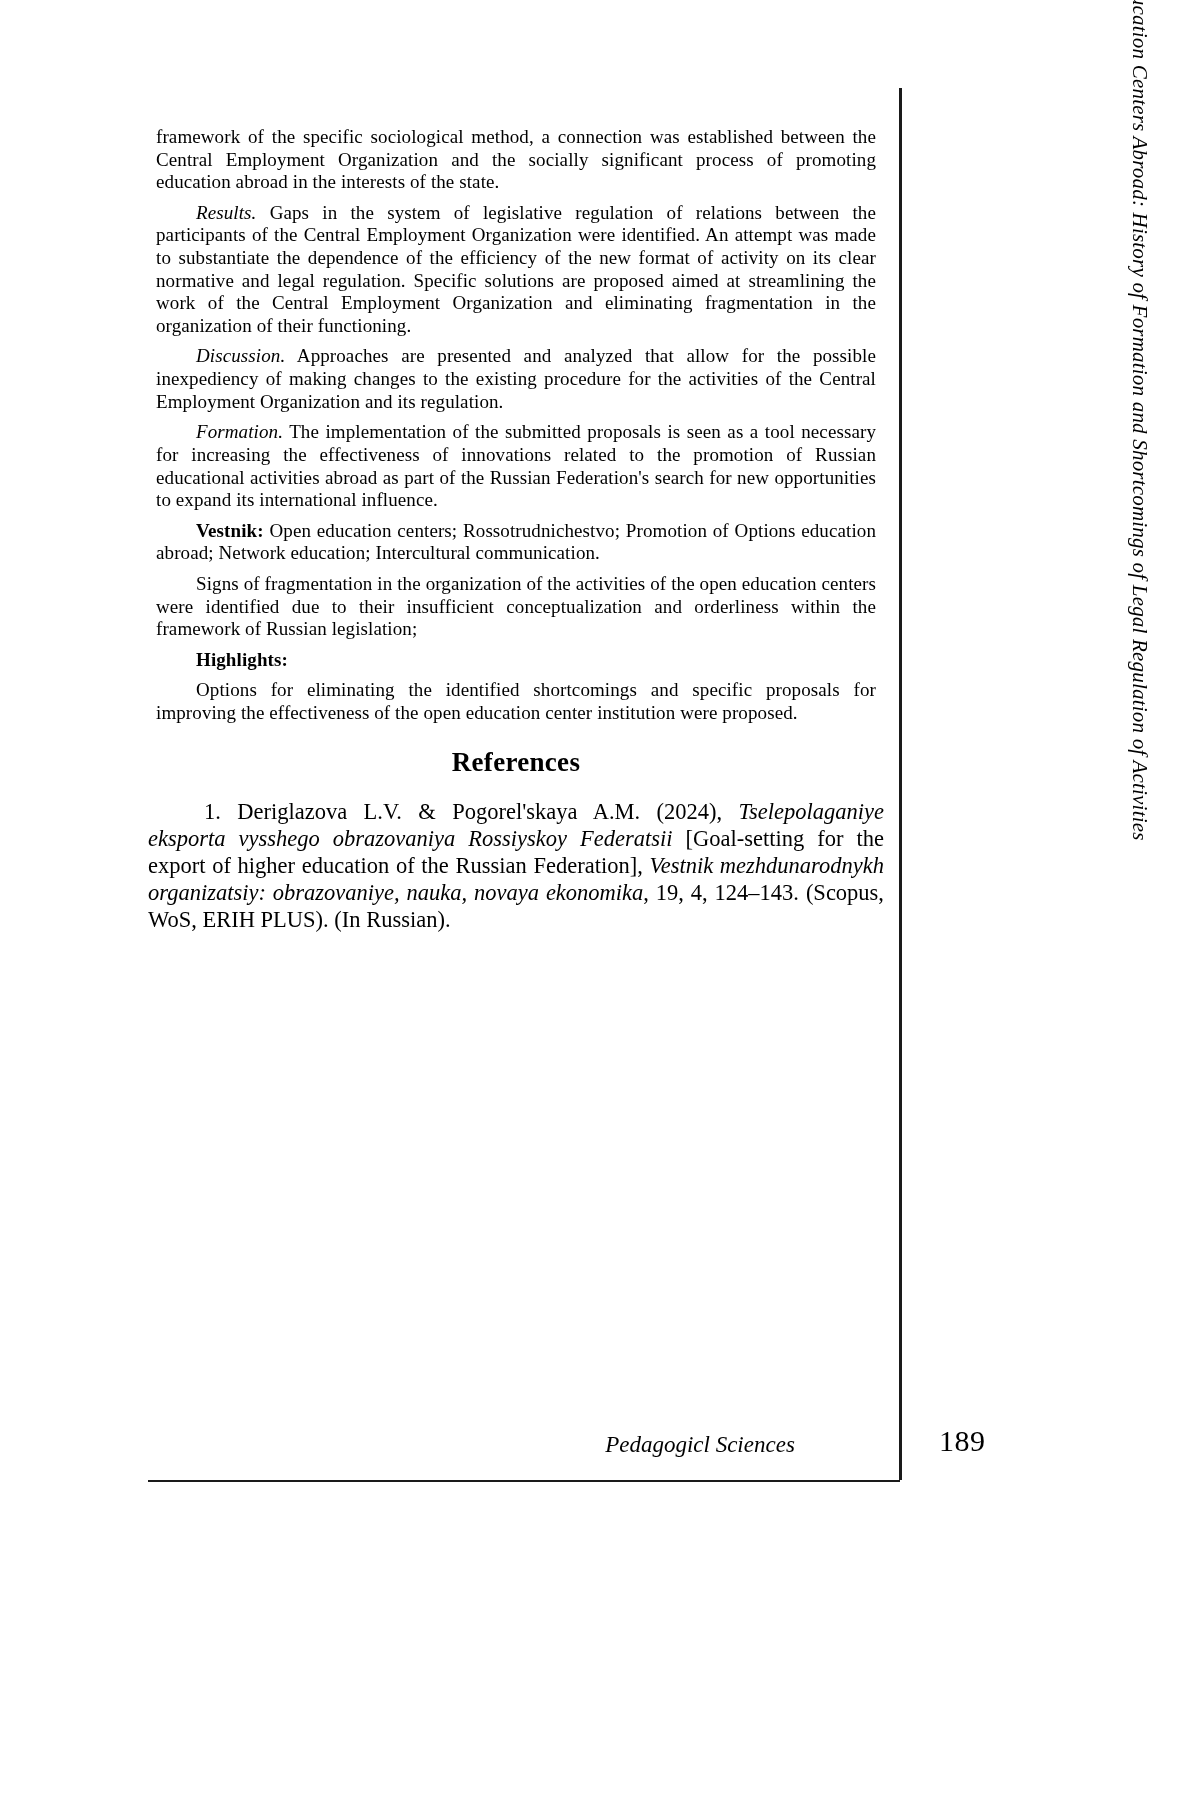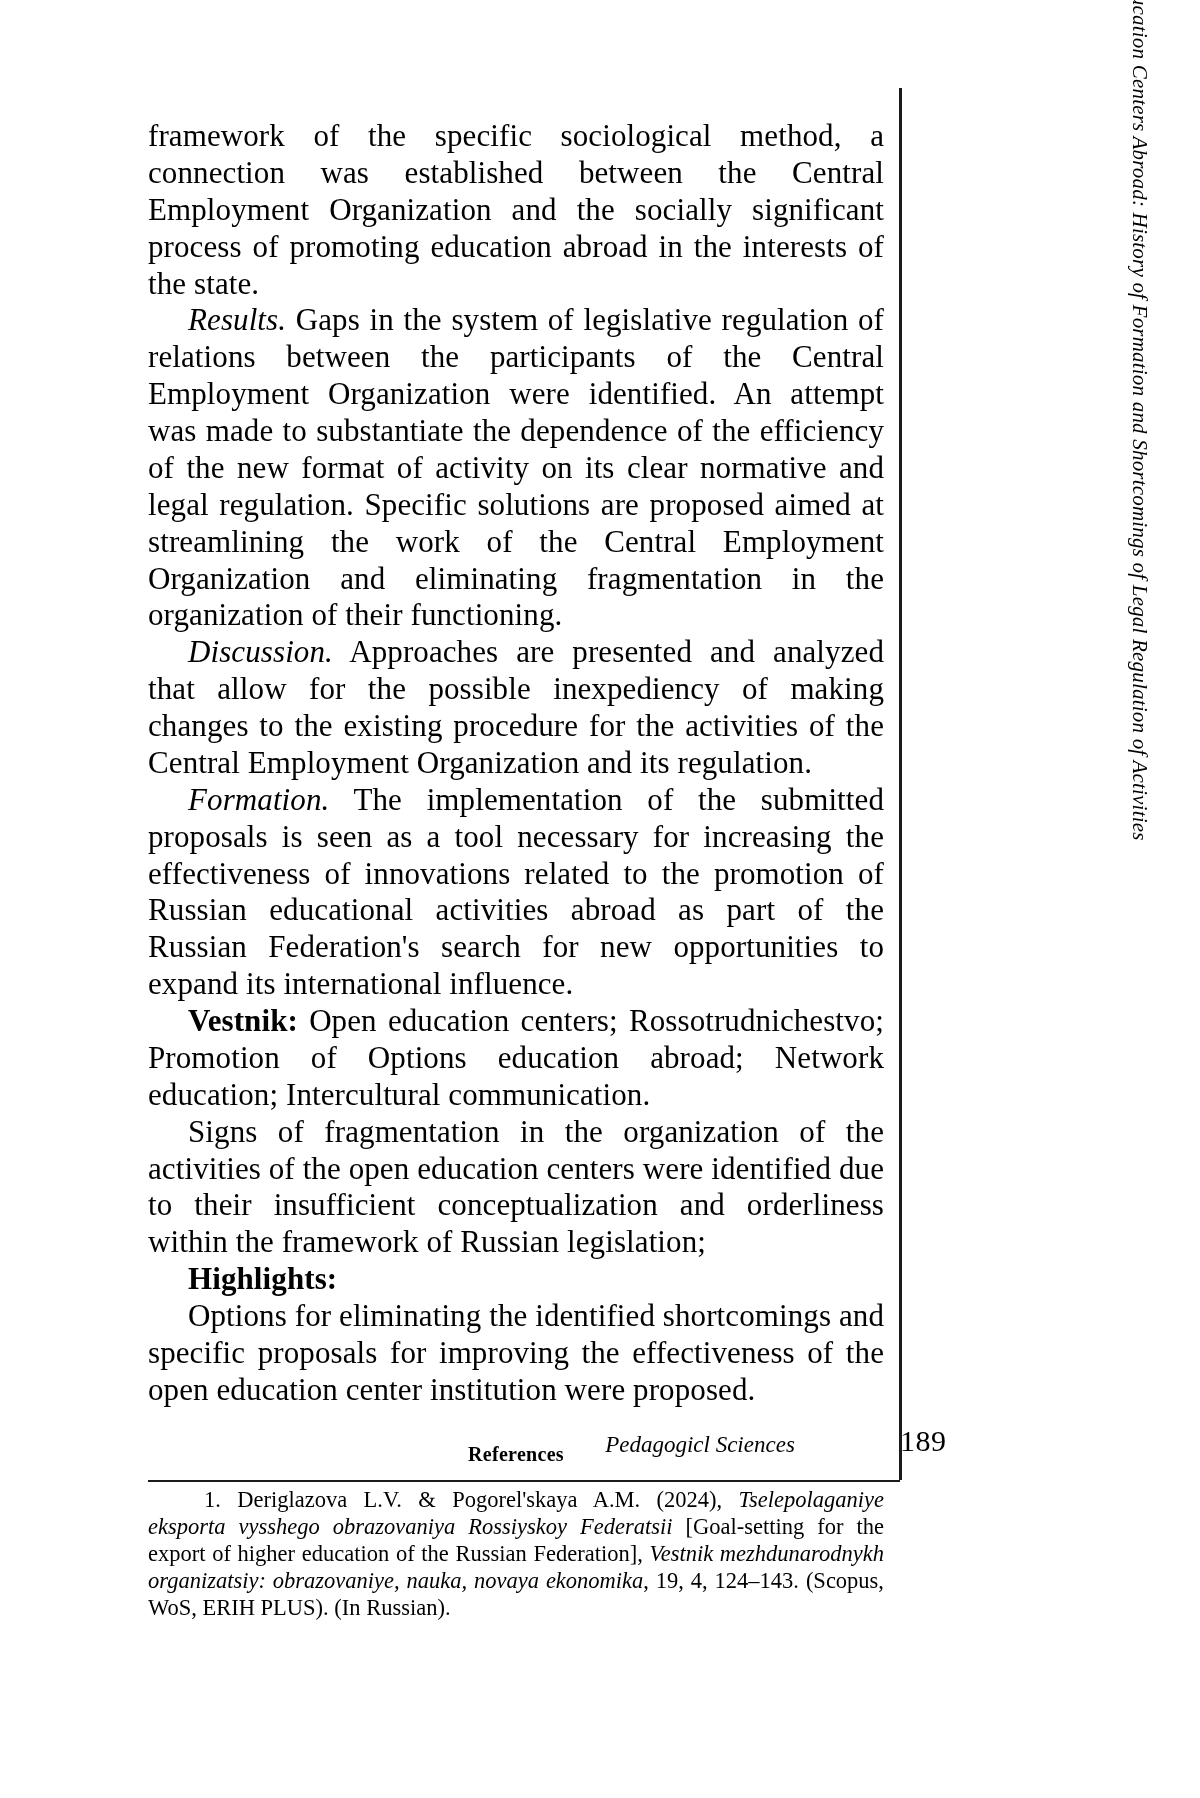--- a/index.html
+++ b/index.html
@@ -22,35 +22,35 @@
     width: 1200px;
     height: 1798px;
   }
   .textcol {
     position: absolute;
     left: 148px;
     top: 118px;
     width: 736px;
   }
   p.body {
-    margin: 0;
-    font-size: 31px;
+    margin: 8px;
+    font-size: 19px;
     line-height: 1.19;
     text-align: justify;
     text-justify: inter-word;
     letter-spacing: 0.1px;
   }
   p.indent {
     text-indent: 40px;
   }
   .it { font-style: italic; }
   .bd { font-weight: bold; }
   .refs-title {
-    margin: 34px 0 0 0;
-    font-size: 20px;
+    margin: 22px 0 0 0;
+    font-size: 27px;
     font-weight: bold;
     text-align: center;
     letter-spacing: 0.3px;
   }
   p.ref {
     margin: 20px 0 0 0;
     font-size: 22.5px;
     line-height: 1.2;
     text-align: justify;
     text-indent: 56px;
@@ -97,21 +97,21 @@
     position: absolute;
     left: 520px;
     top: 1432px;
     width: 360px;
     text-align: center;
     font-style: italic;
     font-size: 23px;
   }
   .footer-page {
     position: absolute;
-    left: 900px;
+    left: 939px;
     top: 1424px;
     font-size: 30px;
     letter-spacing: 0.5px;
   }
 </style>
 </head>
 <body>
 
 <div class="page">
 

